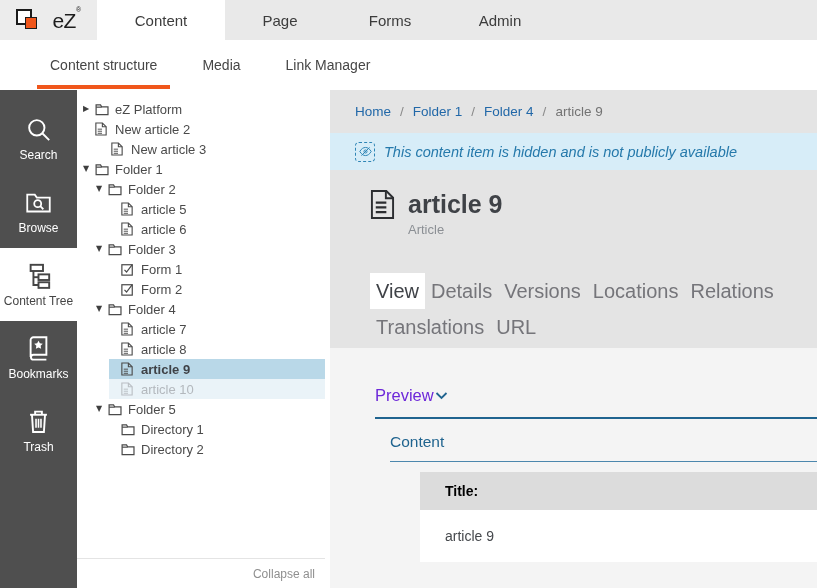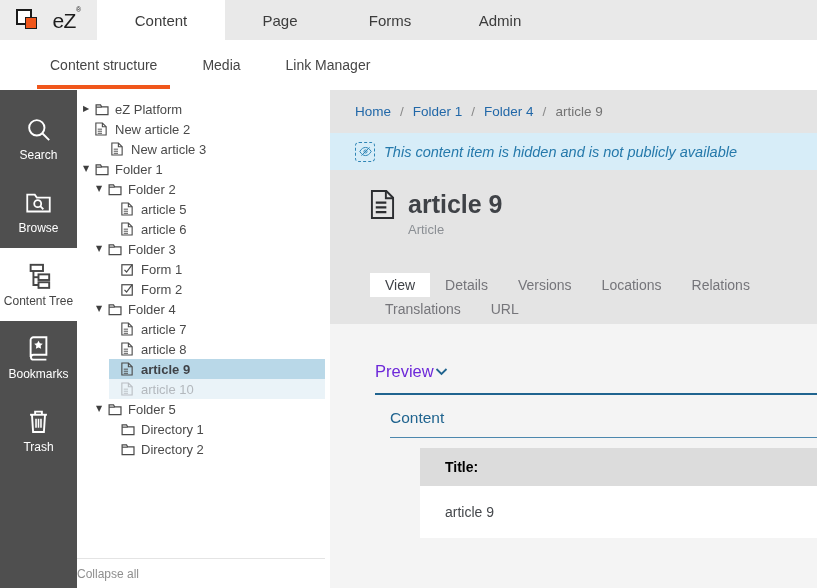--- a/index.html
+++ b/index.html
@@ -47,41 +47,41 @@
   .tree-row { display:flex; align-items:stretch; height:20px; font-size:13px; color:#4a4a4a; cursor:pointer; }
   .row-body { flex:1; display:flex; align-items:center; min-width:0; }
   .expander { width:12px; flex:0 0 auto; font-family:"DejaVu Sans", sans-serif; font-size:8px; color:#3f3f3f; line-height:1; }
   .tree-icon { width:15px; margin-right:5px; flex:0 0 auto; display:flex; align-items:center; color:#4a4a4a; }
   .tree-label { white-space:nowrap; }
   .tree-row.selected .row-body { background:#b9d8e8; }
   .tree-row.selected .tree-label { font-weight:bold; color:#3f4247; }
   .tree-row.hidden-item .row-body { background:#eaf3f8; }
   .tree-row.hidden-item .tree-label { color:#b3b8bd; }
   .tree-row.hidden-item .tree-icon { color:#b9bec3; }
-  .tree-footer { position:absolute; left:0; right:0; bottom:0; height:30px; border-top:1px solid #e4e4e4; display:flex; align-items:center; padding-right:10px; background:#fff; }
+  .tree-footer { position:absolute; left:0; right:0; bottom:0; height:30px; border-top:1px solid #e4e4e4; display:flex; align-items:center; justify-content:flex-end; padding-right:10px; background:#fff; }
   .collapse-btn { border:none; background:none; font-family:inherit; font-size:12px; color:#8f8f8f; cursor:pointer; padding:0; }
 
   
   .main { flex:1; margin-left:5px; display:flex; flex-direction:column; min-width:0; background:#f4f4f4; }
   .breadcrumb-bar { height:43px; background:#e4e4e4; display:flex; align-items:center; padding-left:25px; font-size:13.5px; flex:0 0 auto; }
   .crumb-link { color:#2268a8; text-decoration:none; cursor:pointer; }
   .crumb-sep { color:#8a8a8a; margin:0 9px; }
   .crumb-current { color:#737373; }
 
   .notice { height:37px; background:#d7edf8; display:flex; align-items:center; padding-left:25px; gap:9px; flex:0 0 auto; }
   .hidden-icon { width:20px; height:20px; border:1.5px dashed #2e85b5; border-radius:4px; display:flex; align-items:center; justify-content:center; color:#2e85b5; flex:0 0 auto; }
   .notice-text { color:#2579ab; font-size:14.5px; font-style:italic; }
 
   .header-block { background:#e4e4e4; padding:19px 0 3px 40px; flex:0 0 auto; }
   .title-row { display:flex; align-items:center; gap:13px; height:31px; }
   .title-icon { color:#2c2e31; display:flex; }
   .page-title { margin:0; font-size:25px; font-weight:bold; color:#3f4247; line-height:1; }
   .content-type { margin-left:38px; font-size:13px; color:#8b8f94; height:20px; line-height:20px; }
   .tabs { margin-top:33px; display:flex; flex-wrap:wrap; padding-right:0; }
-  .tab { height:24px; display:flex; align-items:center; padding:0 15px; font-size:14px; color:#75757a; cursor:pointer; white-space:nowrap; }
+  .tab { height:36px; display:flex; align-items:center; padding:0 6px; font-size:20px; color:#75757a; cursor:pointer; white-space:nowrap; }
   .tab.active { background:#fff; color:#3f4247; }
 
   .content-area { flex:1; background:#f4f4f4; padding:38px 0 0 45px; min-height:0; }
   .preview-row { display:flex; align-items:center; gap:1px; color:#6d28d9; font-size:16.5px; padding-bottom:12px; border-bottom:2px solid #20648f; cursor:pointer; }
   .chevron { display:flex; color:#20648f; }
   .section { margin-left:15px; margin-top:14px; }
   .section-heading { font-size:15.5px; color:#20648f; padding-bottom:10px; border-bottom:1px solid #4c87ad; }
   .field-table { margin-left:30px; margin-top:10px; }
   .field-header { background:#dcdcdc; height:38px; display:flex; align-items:center; padding-left:25px; font-size:14px; font-weight:bold; color:#000000; }
   .field-value { background:#fff; height:52px; display:flex; align-items:center; padding-left:25px; font-size:14px; color:#45484c; }

